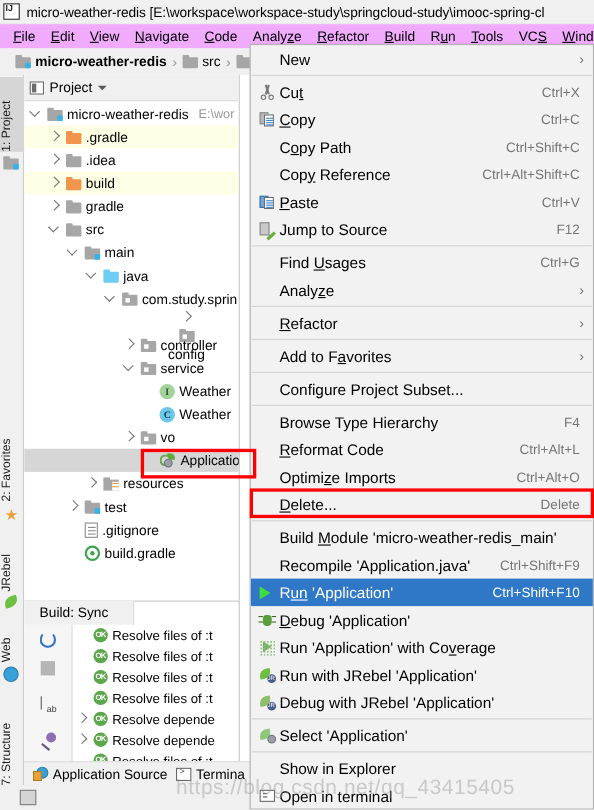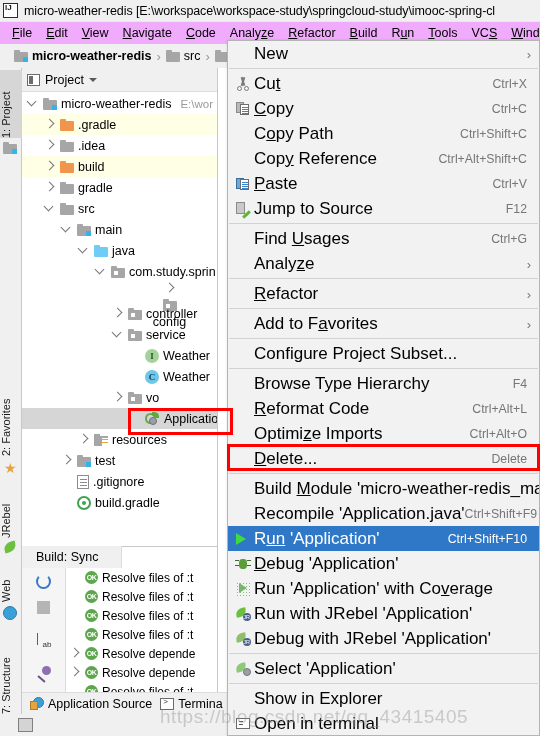--- a/index.html
+++ b/index.html
@@ -237,21 +237,21 @@
     background: #f2f2f2; border: 1px solid #b4b4b4;
     box-shadow: 1px 1px 3px rgba(0,0,0,0.22);
     overflow: hidden; z-index: 50;
   }
   .mrow {
     height: 25px; display: flex; align-items: center; position: relative;
     padding-left: 4px; white-space: nowrap;
   }
   .mrow.sel { background: #2f78c8; color: #fff; }
   .mrow .micon { width: 22px; height: 18px; flex: 0 0 auto; position: relative; }
-  .mrow .mlabel { font-size: 17px; flex: 1 1 auto; }
+  .mrow .mlabel { font-size: 14px; flex: 1 1 auto; }
   .mrow .mlabel .acc { text-decoration: underline; }
   .mrow .mkey { font-size: 12.3px; color: #767676; padding-right: 12px; }
   .mrow.sel .mkey { color: #fff; }
   .mrow .arrow {
     position: absolute; right: 8px; top: 50%; transform: translateY(-50%);
     font-size: 13px; color: #777;
   }
   .msep { height: 1px; background: #d2d2d2; margin: 2px 1px; }
 
   

